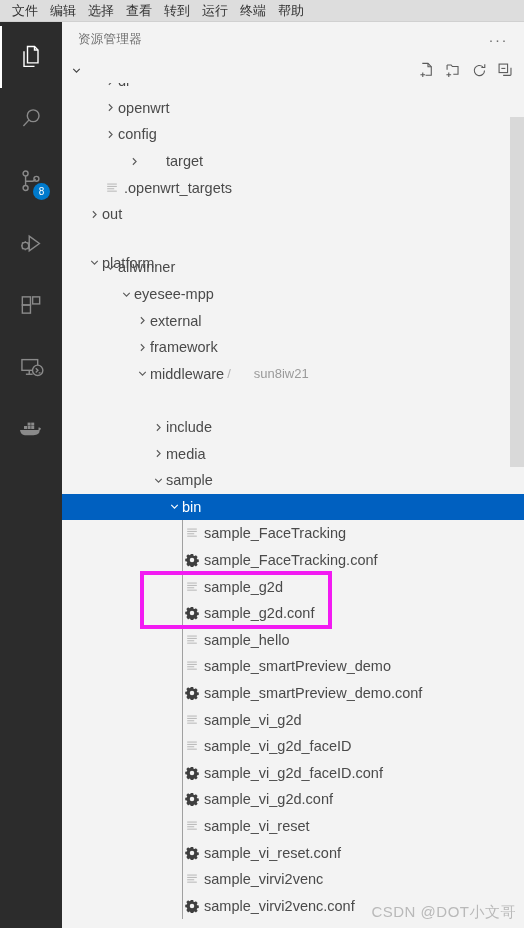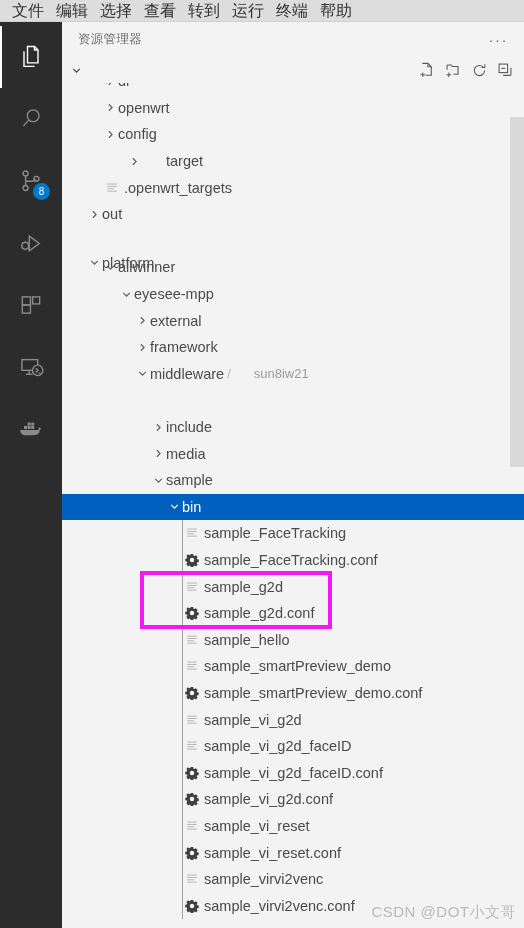--- a/index.html
+++ b/index.html
@@ -13,21 +13,21 @@
 
   
   .menubar {
     height: 22px; flex: 0 0 22px;
     background: #dddddd;
     display: flex; align-items: center;
     padding-left: 6px;
     border-bottom: 1px solid #d0d0d0;
   }
   .menubar-item {
-    font-size: 16px; color: #333333;
+    font-size: 13px; color: #333333;
     padding: 0 6px; line-height: 22px;
     white-space: nowrap;
     font-family: "Liberation Sans", "DejaVu Sans", sans-serif;
   }
 
   
   .body-row { flex: 1 1 auto; display: flex; min-height: 0; }
 
   
   .activitybar {

